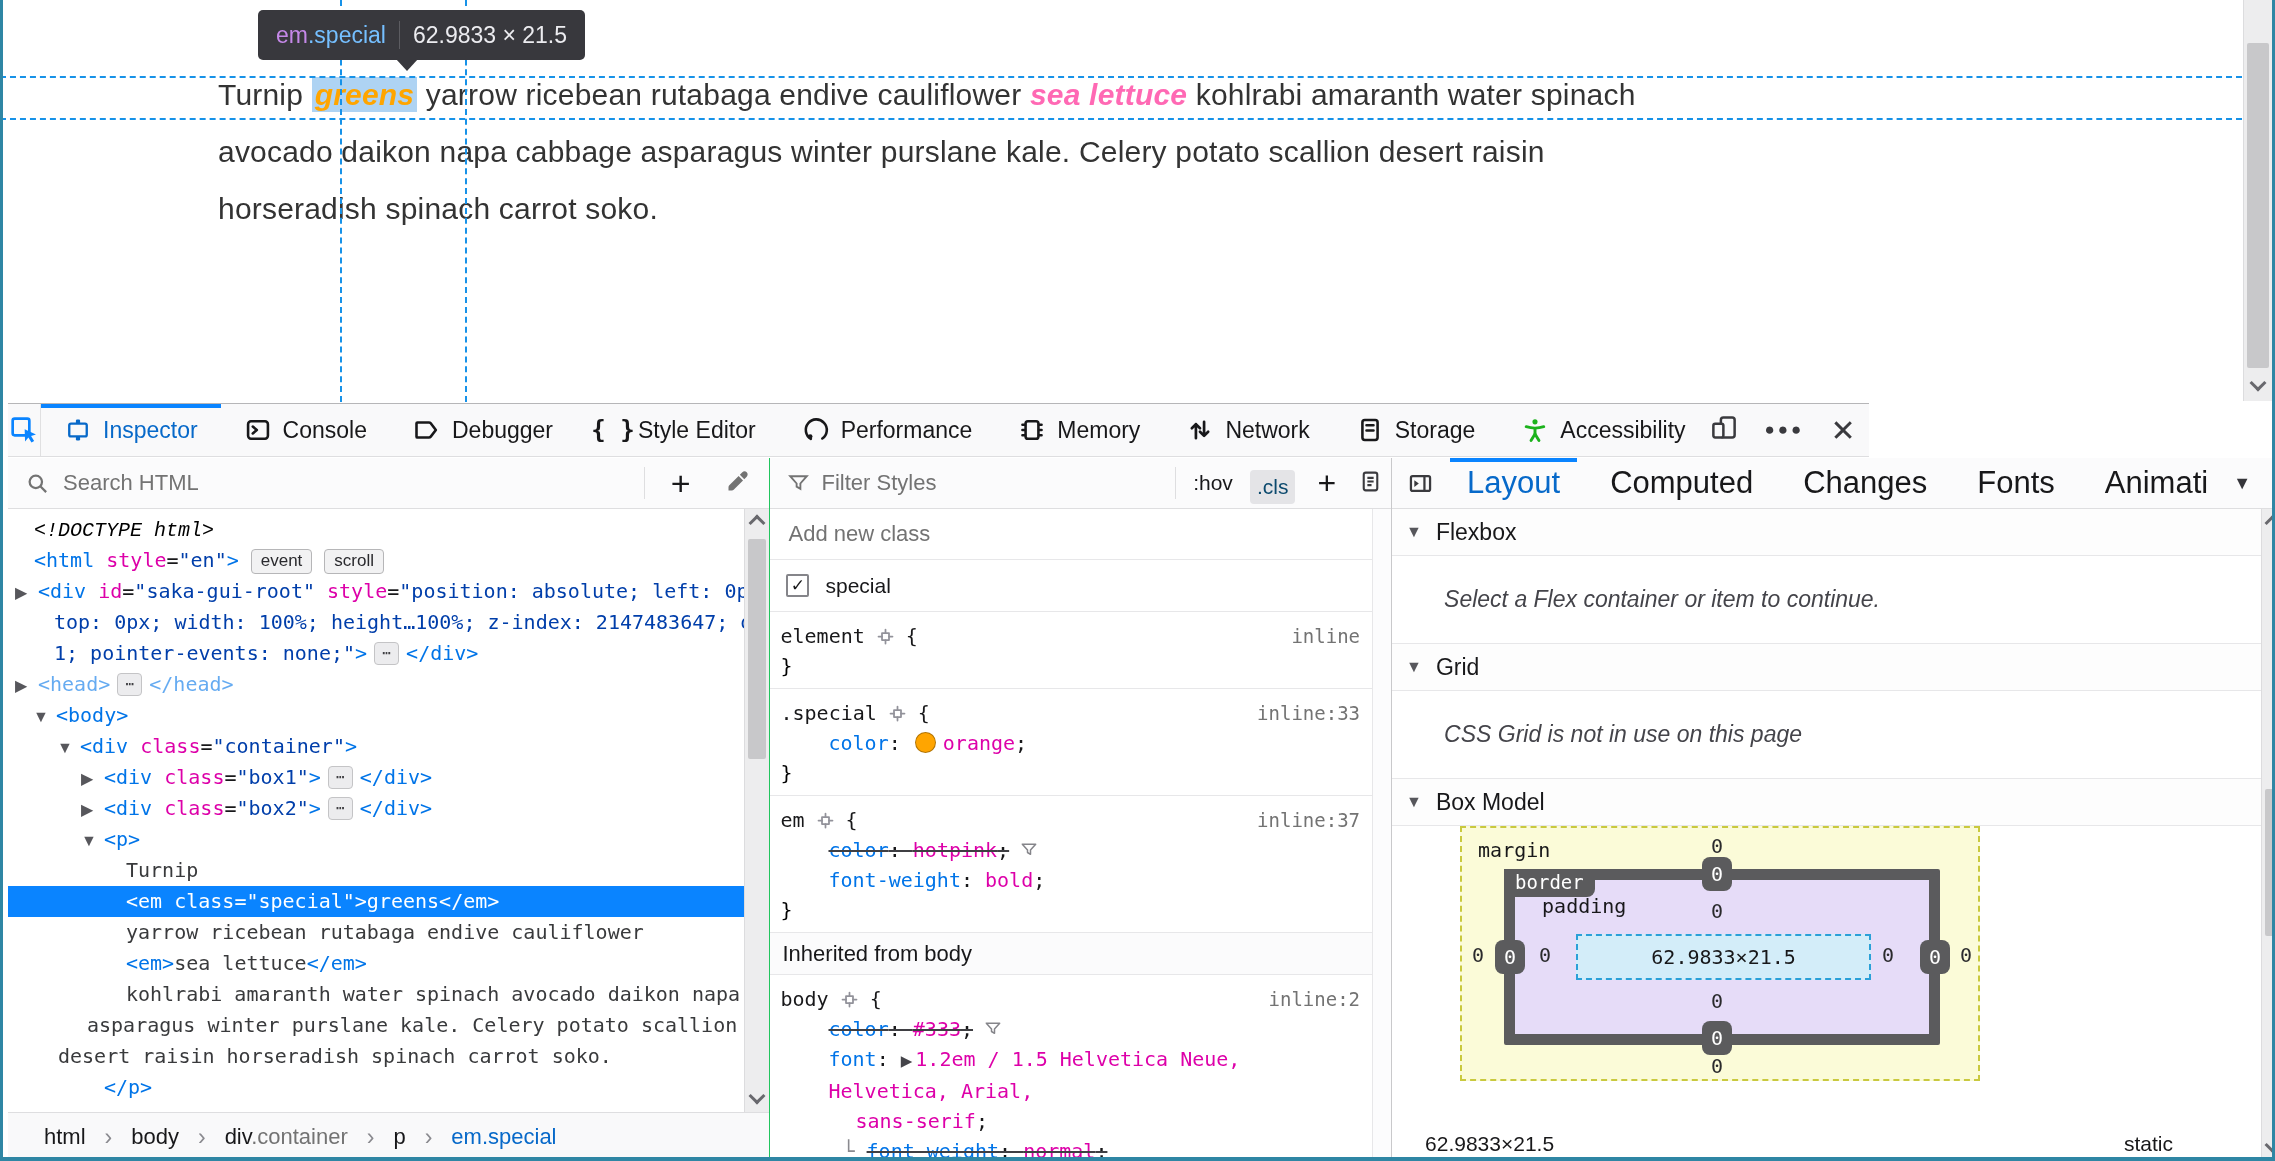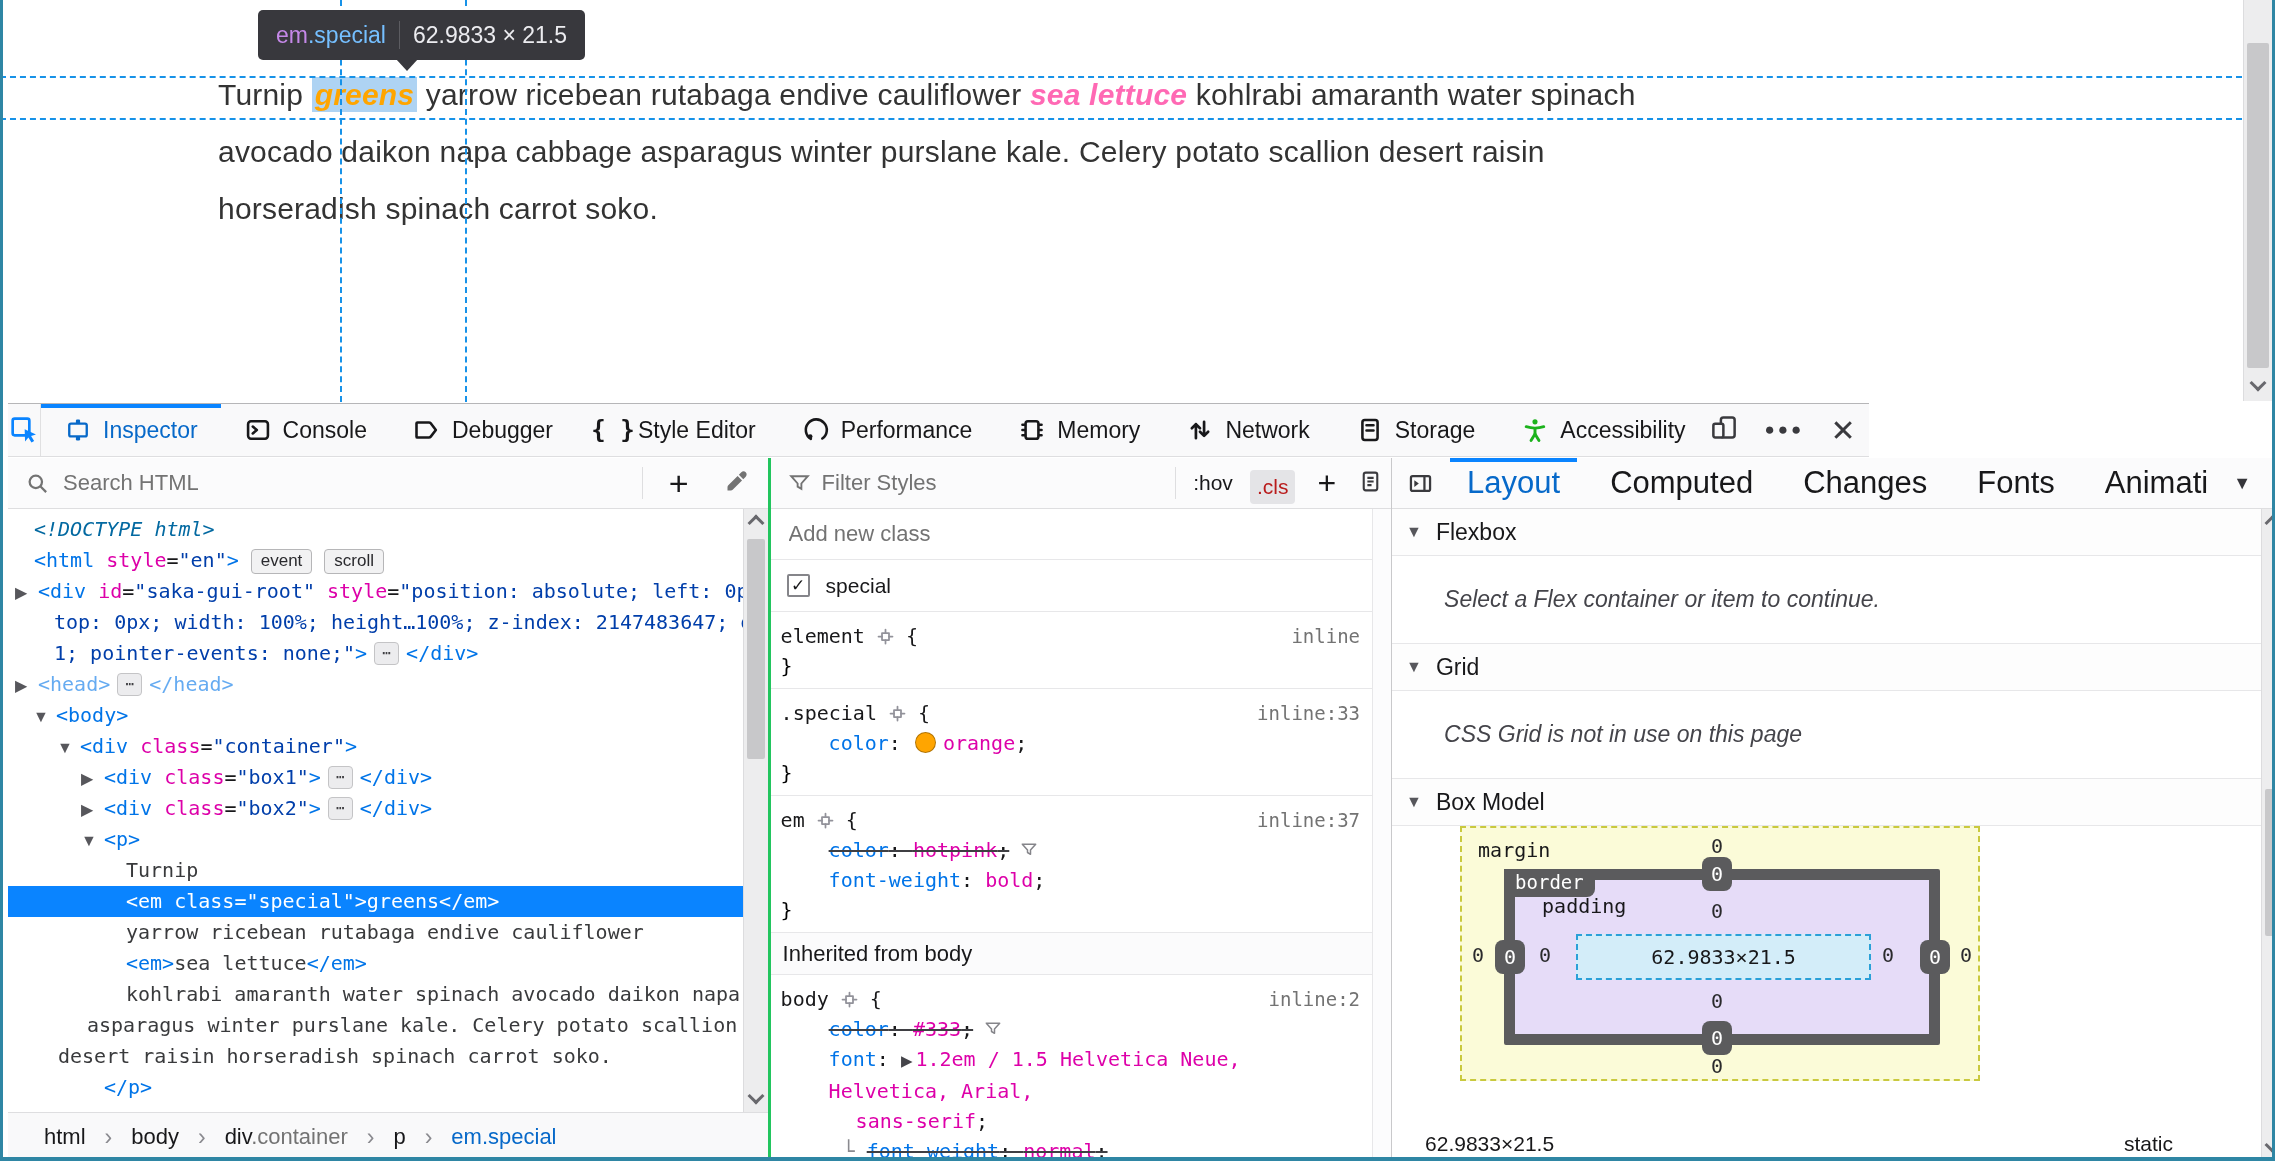--- a/index.html
+++ b/index.html
@@ -63,39 +63,39 @@
   .braces-glyph { font-family:"DejaVu Sans Mono", monospace; font-size:24px; font-weight:bold; }
   #win-icons { margin-left:auto; display:flex; align-items:center; gap:26px; padding-right:20px; color:#3a3a3e; }
   #win-icons svg { width:30px; height:30px; }
   .meatball { font-size:17px; letter-spacing:3px; font-weight:bold; }
   .close-x { font-size:30px; color:#3a3a3e; }
 
   #panels { position:absolute; left:0; top:54px; width:2275px; height:703px; display:flex; }
   .ptoolbar { height:51px; border-bottom:1px solid #dedee0; display:flex; align-items:center; background:#fbfbfc; }
 
   
-  #panel-markup { width:871px; border-right:3px solid #22c55e; position:relative; }
+  #panel-markup { width:871px; border-right:1px solid #22c55e; position:relative; }
   #markup-toolbar { padding:0 10px 0 16px; gap:12px; }
   #markup-toolbar svg { width:27px; height:27px; color:#737373; }
   #markup-toolbar input { flex:1; border:0; outline:0; font-size:22px; color:#3a3a3e; background:transparent;
                           font-family:"Liberation Sans", sans-serif; }
   #markup-toolbar input::placeholder { color:#737373; }
   .vsep { width:1px; height:32px; background:#dedee0; }
   .tool-plus { font-size:34px; font-weight:300; color:#18181a; padding:0 14px; }
   .dropper { color:#18181a; padding:0 8px; }
 
   #markup-rows { position:absolute; left:0; right:25px; top:51px; bottom:49px; overflow:hidden;
                  font-family:"DejaVu Sans Mono", monospace; font-size:20px; line-height:31px; padding-top:5px; }
   .mrow { position:relative; white-space:pre; height:31px; }
   .mrow .twisty { position:absolute; font-family:"Liberation Sans", sans-serif; font-size:16px; color:#57575c; top:1px; }
   .mrow.sel { background:#0a84ff; }
   .mrow.sel span { color:#fff !important; }
   .seg-tag { color:#0074e8; } .seg-attr { color:#dd00a9; } .seg-val { color:#003eaa; }
   .seg-pln { color:#18181a; } .seg-txt { color:#393a3c; }
-  .seg-doct { color:#0369a1; font-style:italic; }
+  .seg-doct { color:#000000; font-style:italic;font-family:Liberation Mono, monospace; }
   .mrow.dim .seg-tag { opacity:0.6; }
   .chip { display:inline-block; background:#ececee; border:1px solid #c4c4c6; border-radius:4px;
           padding:0 7px; margin:0 7px; color:#3f3f43; font-size:15px; line-height:21px; vertical-align:2px; }
   .badge { display:inline-block; margin-left:12px; font-family:"Liberation Sans", sans-serif; font-size:17px;
            padding:1px 9px 2px; border:1px solid #b6b6b8; border-radius:4px; background:#f2f2f3; color:#2a2a2e;
            line-height:20px; vertical-align:1px; }
   #markup-scroll { position:absolute; top:51px; bottom:49px; right:0; width:25px; }
 
   #breadcrumb-bar { position:absolute; left:0; right:0; bottom:0; height:49px; border-top:1px solid #dedee0;
                     background:#f9f9fa; display:flex; align-items:center; padding-left:36px; gap:19px;
@@ -105,21 +105,21 @@
   .bc-item.selcrumb .bc-tag, .bc-item.selcrumb .bc-cls { color:#0769c9; }
 
   
   #panel-rules { width:710px; border-right:1px solid #c9c9cb; position:relative; }
   #rules-toolbar { padding:0 8px 0 16px; gap:10px; }
   #rules-toolbar svg { width:25px; height:25px; color:#737373; }
   #rules-toolbar input { flex:1; border:0; outline:0; font-size:22px; background:transparent;
                          font-family:"Liberation Sans", sans-serif; }
   #rules-toolbar input::placeholder { color:#737373; }
   .tgl { font-size:21px; color:#18181a; padding:5px 7px; }
-  .tgl.cls-active { color:#b91c1c; background:#e4e4e7; border-radius:4px;margin-top:8px; }
+  .tgl.cls-active { color:#0c4a6e; background:#e4e4e7; border-radius:4px;margin-top:8px; }
   #rules-toolbar .plus { font-size:32px; font-weight:300; color:#18181a; padding:0 12px; }
   #rules-body { position:absolute; left:0; right:19px; top:51px; bottom:0; overflow:hidden;
                 font-family:"DejaVu Sans Mono", monospace; font-size:20px; }
   #rules-scroll { position:absolute; top:51px; bottom:0; right:0; width:19px; background:#fcfcfd; border-left:1px solid #e7e7e9; }
   #addclass-row { height:51px; border-bottom:1px solid #e7e7e9; display:flex; align-items:center; padding-left:18px; }
   #addclass-row input { border:0; outline:0; font-size:22px; width:95%; background:transparent;
                         font-family:"Liberation Sans", sans-serif; }
   #addclass-row input::placeholder { color:#737373; }
   .clsrow { height:52px; border-bottom:1px solid #e7e7e9; display:flex; align-items:center; gap:16px;
             padding-left:16px; font-family:"Liberation Sans", sans-serif; font-size:21px; color:#18181a; }

